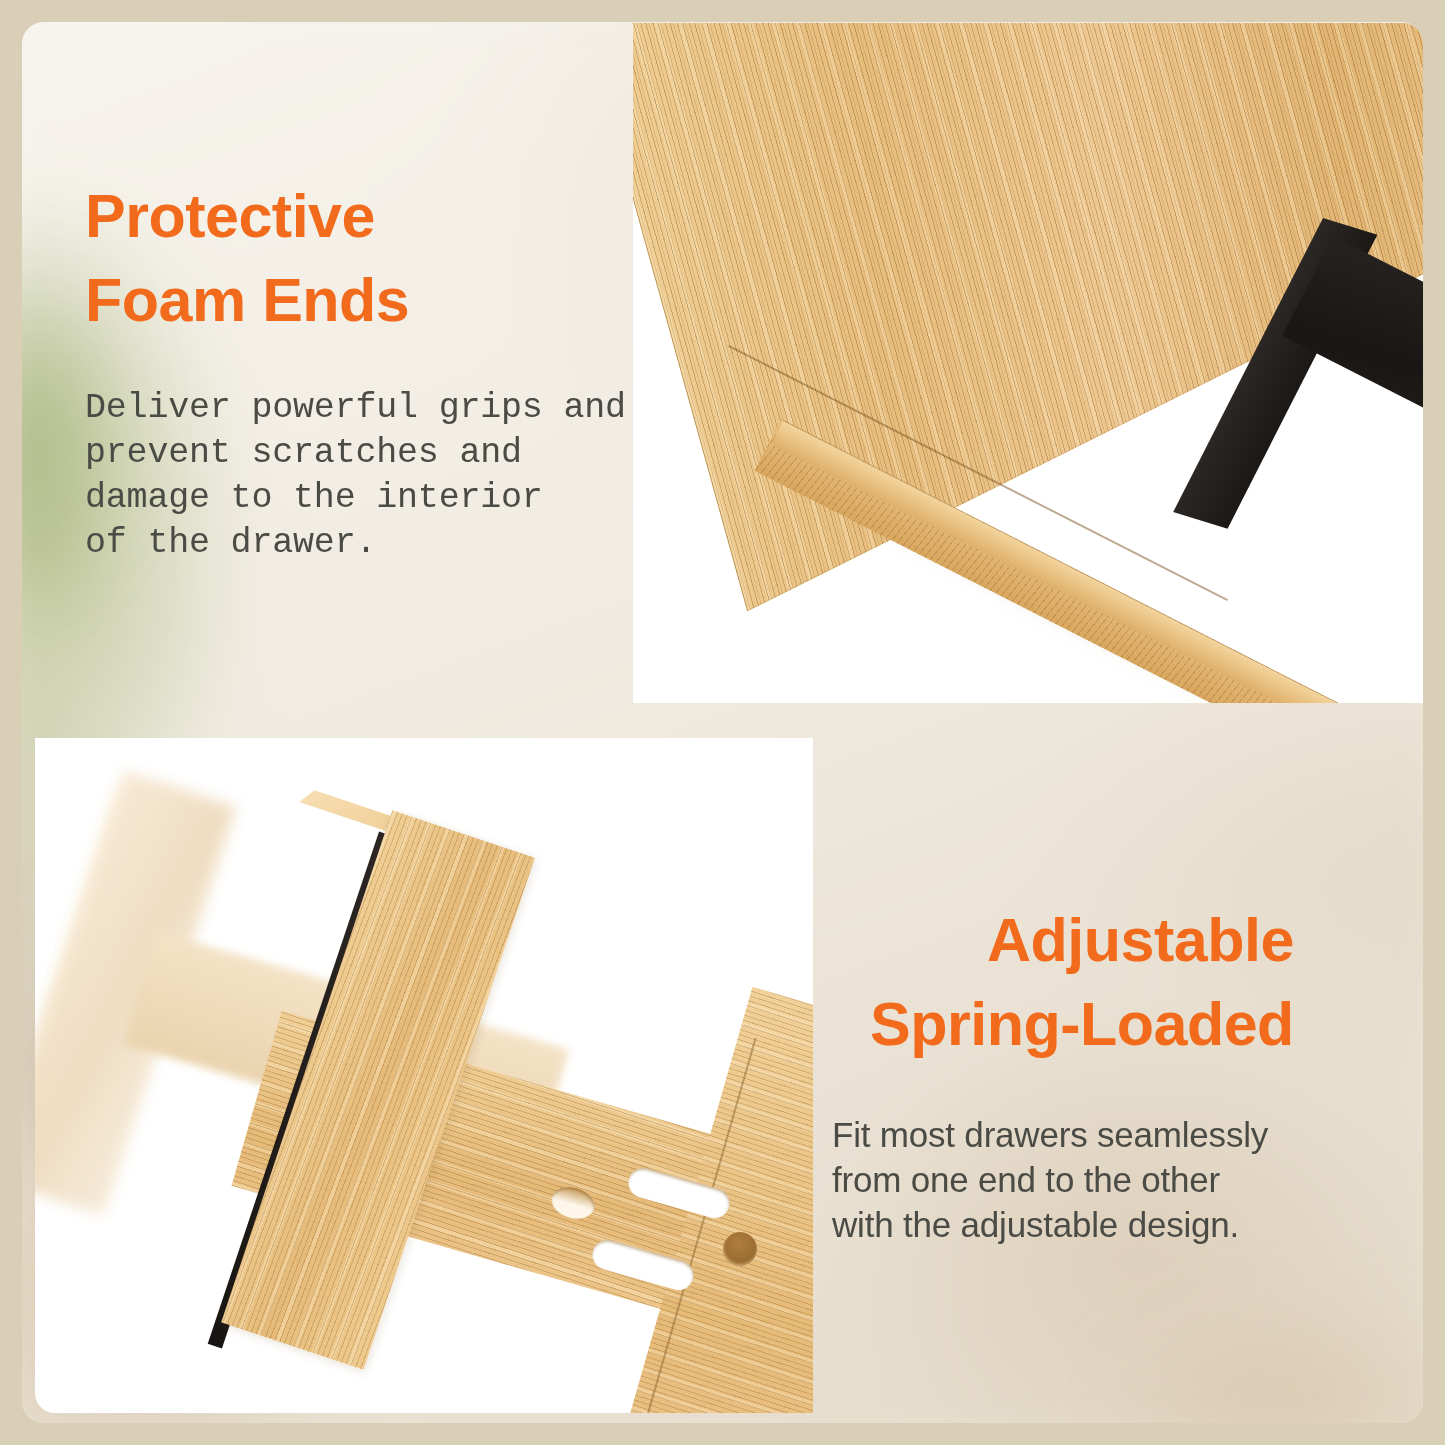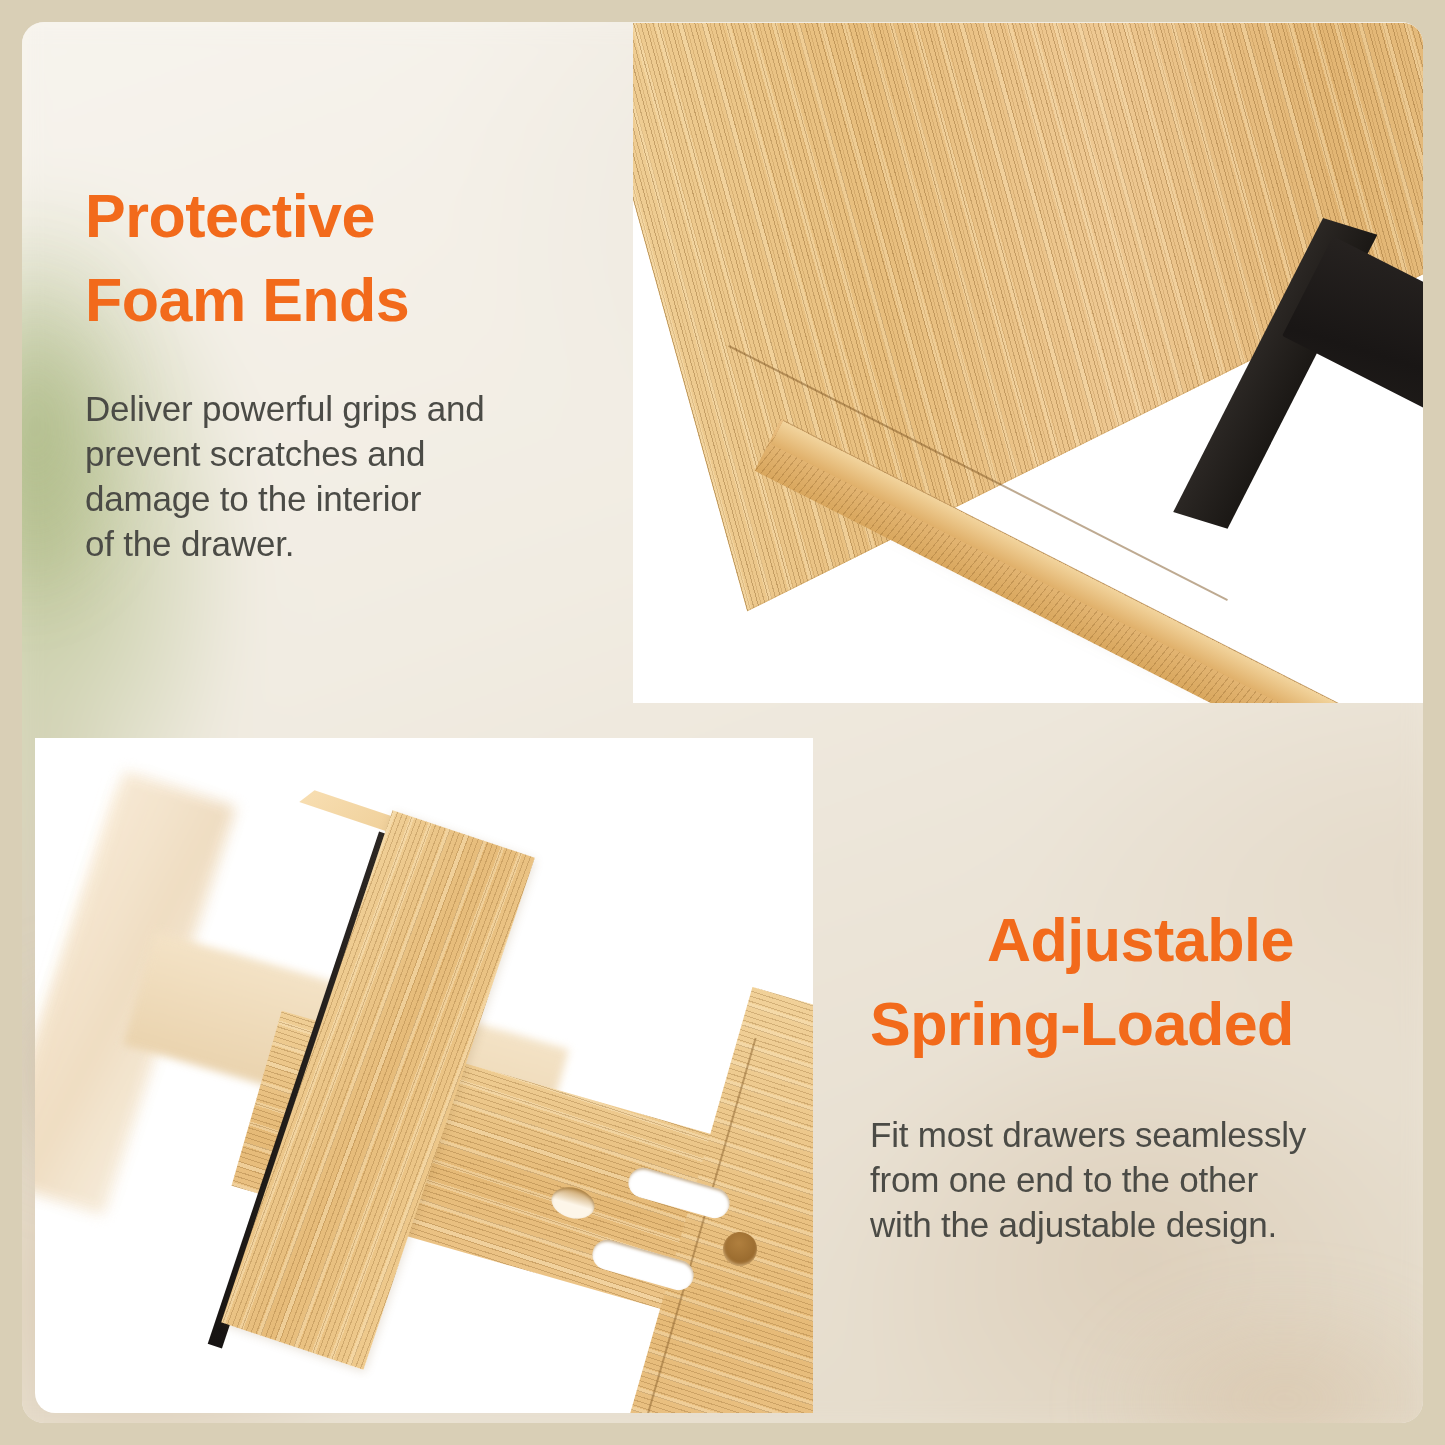--- a/index.html
+++ b/index.html
@@ -215,23 +215,23 @@
   }
   .body-copy{
     position:absolute;
     color:#4b4b46;
     font-size:35px;
     line-height:45px;
     letter-spacing:-0.2px;
     white-space:pre-line;
   }
   #headline-top{left:63px;top:152px;}
-  #body-top{left:63px;top:364px;}
+  #body-top{left:63px;top:364px;font-family:Liberation Mono, monospace;}
   #headline-bottom{left:848px;top:876px;text-align:right;}
-  #body-bottom{left:848px;top:1090px;}
+  #body-bottom{left:810px;top:1090px;}
 </style>
 </head>
 <body>
 
 <div id="poster">
   <div class="frame-inner">
 
     <div class="backdrop"></div>
     <div class="backdrop-2"></div>
 

